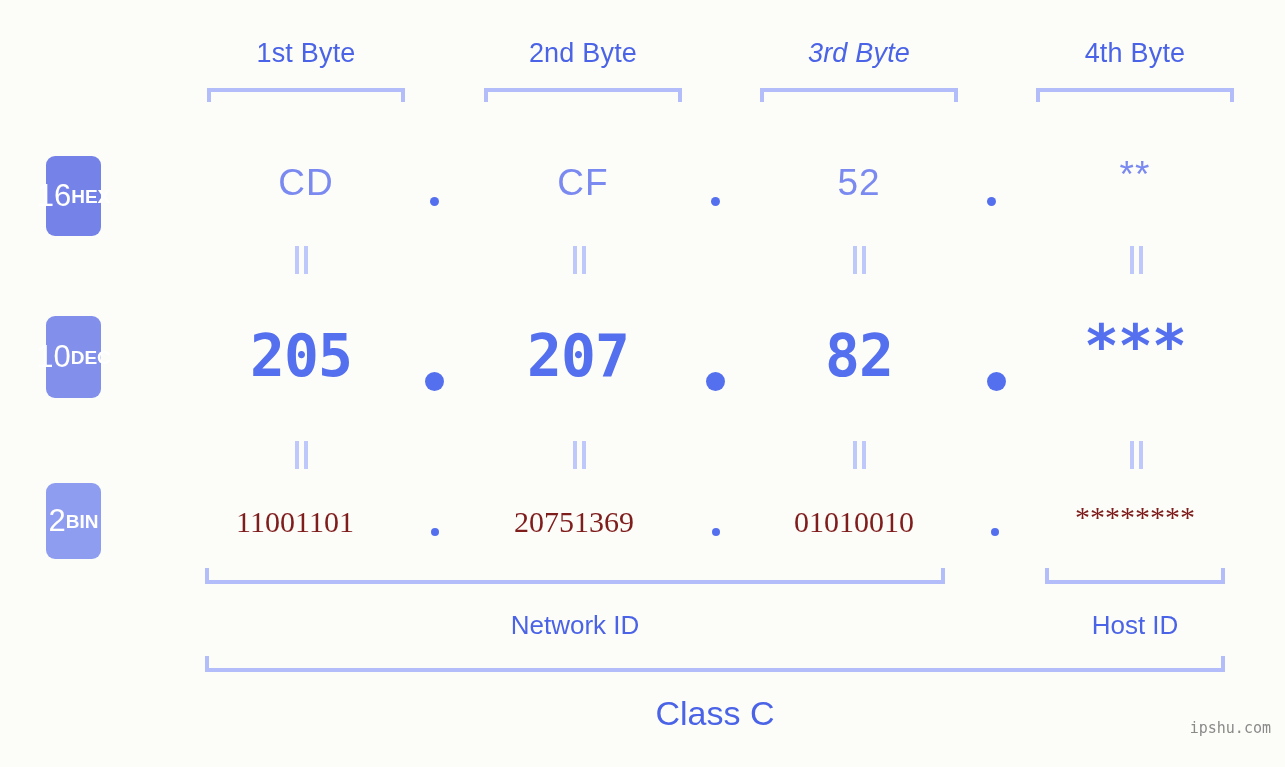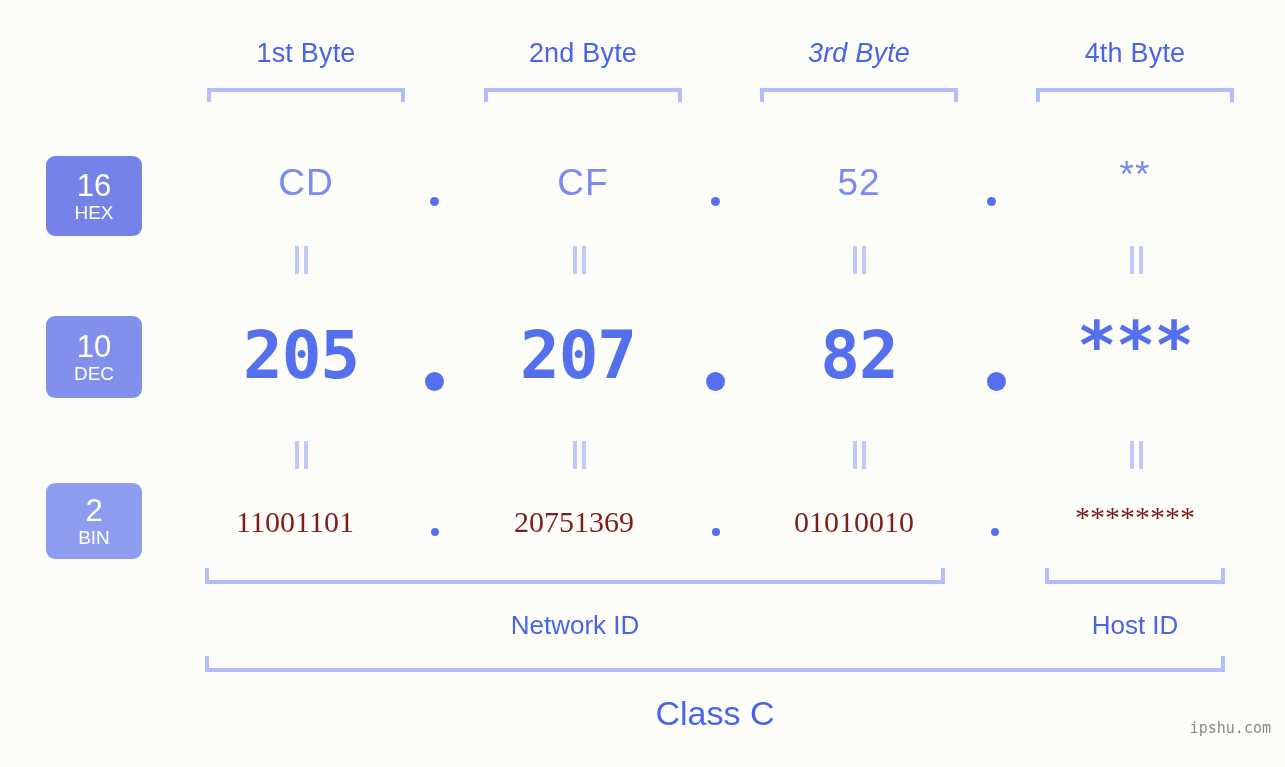--- a/index.html
+++ b/index.html
@@ -51,59 +51,59 @@
     border-left: 4px solid #b3bdf9;
     border-right: 4px solid #b3bdf9;
     height: 16px;
     box-sizing: border-box;
   }
 
   
   .badge {
     position: absolute;
     left: 46px;
-    width: 96px;
+    width: 55px;
     border-radius: 9px;
     color: #ffffff;
     text-align: center;
     display: flex;
-    flex-direction: column;
+    flex-direction: row;
     justify-content: center;
     align-items: center;
     box-sizing: border-box;
   }
   .badge .num {
     font-size: 31px;
     line-height: 32px;
     font-weight: 400;
     font-family: "Liberation Sans", sans-serif;
   }
   .badge .nm {
     font-size: 19px;
     line-height: 21px;
-    font-weight: 400;
+    font-weight: 700;
     font-family: "Liberation Sans", sans-serif;
   }
 
   
   .cell {
     position: absolute;
     text-align: center;
     white-space: nowrap;
   }
 
   .hex-row .cell {
     font-size: 37px;
     line-height: 46px;
     color: #7b8af0;
     font-family: "Liberation Sans", sans-serif;
     letter-spacing: 1px;
   }
   .dec-row .cell {
-    font-size: 66px;
+    font-size: 58px;
     line-height: 92px;
     color: #5570ee;
     font-family: "DejaVu Sans Mono", monospace;
     font-weight: 700;
     letter-spacing: -1px;
   }
   .bin-row .cell {
     font-size: 30px;
     line-height: 33px;
     color: #7f1d1d;

